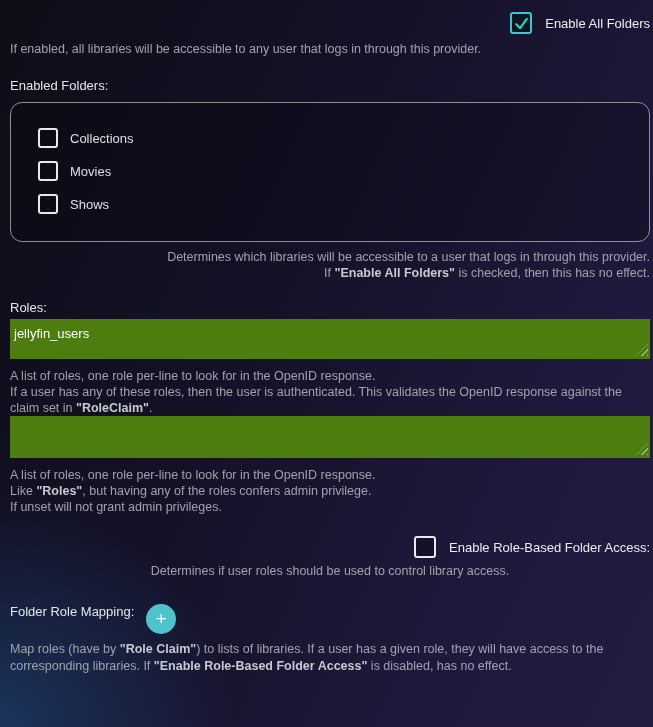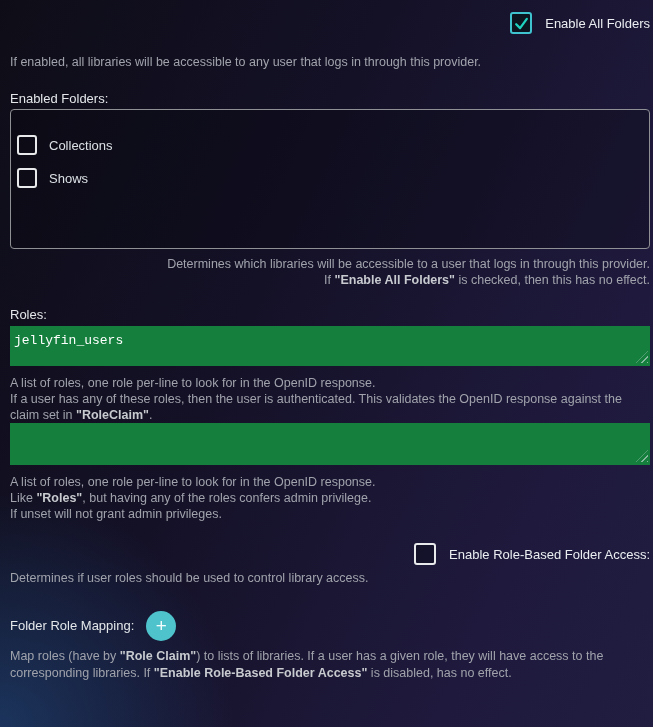--- a/index.html
+++ b/index.html
@@ -23,51 +23,51 @@
   .checkbox.checked{border-color:#3fc3ce;background:#0c1420;}
   .checkbox svg{width:17px;height:17px;display:block;}
   .check-label{margin-left:13px;font-size:13px;color:#eaeef1;}
 
   .desc{color:#a0a3ac;font-size:12.5px;line-height:16px;}
   .desc b{color:#c7cacf;font-weight:bold;}
 
   .field-label{font-size:13px;color:#e3e7ea;margin-top:20px;line-height:16px;}
 
   .folder-fieldset{
-    margin-top:2px;height:140px;box-sizing:border-box;
-    border:1px solid #8f9094;border-radius:4px;
-    padding:25px 6px 0;background:rgba(2,3,8,0.25);
+    margin-top:8px;height:140px;box-sizing:border-box;
+    border:1px solid #8f9094;border-radius:12px;
+    padding:25px 27px 0;background:rgba(2,3,8,0.25);
   }
   .folder-row{display:flex;align-items:center;height:20px;margin-bottom:13px;}
   .folder-row .checkbox{width:16px;height:16px;background:transparent;}
   .folder-row .check-label{margin-left:12px;color:#dbe0e5;}
 
   .textarea-wrap{position:relative;margin-top:3px;}
   textarea{
     display:block;width:100%;box-sizing:border-box;height:40px;
-    background:#15803d;border:none;resize:none;outline:none;
-    color:#ffffff;font-family:Liberation Mono, monospace;font-size:13px;padding:7px 4px;
+    background:#4d7c0f;border:none;resize:none;outline:none;
+    color:#ffffff;font-family:Liberation Sans, sans-serif;font-size:13px;padding:7px 4px;
   }
   .resize-handle{
     position:absolute;right:2px;bottom:3px;width:12px;height:12px;
     clip-path:polygon(100% 0,100% 100%,0 100%);
     background:repeating-linear-gradient(135deg,rgba(230,232,240,0.55) 0 1px,transparent 1px 4px);
   }
 
-  #desc-enable-all{margin-top:19px;line-height:17px;}
+  #desc-enable-all{margin-top:6px;line-height:17px;}
   #desc-folders{margin-top:7px;text-align:right;}
   #roles-label{margin-top:19px;}
   #roles-desc{margin-top:9px;}
   #admin-label{margin-top:19px;}
   #admin-wrap{margin-top:0;}
   #admin-textarea{height:42px;}
   #admin-desc{margin-top:9px;}
   #rb-row{margin-top:20px;}
-  #rb-desc{margin-top:4px;line-height:17px;}
-  #mapping-row{margin-top:24px;display:flex;align-items:center;height:30px;}
+  #rb-desc{margin-top:4px;line-height:17px;text-align:center;}
+  #mapping-row{margin-top:24px;display:flex;height:30px;}
   .add-btn{
     width:30px;height:30px;border-radius:50%;border:none;flex:none;
     background:#4fc3cc;color:#f2fdfd;font-size:19px;line-height:30px;
     display:flex;align-items:center;justify-content:center;
     margin-left:12px;font-family:inherit;cursor:pointer;padding:0;
   }
   #mapping-desc{margin-top:7px;line-height:17px;}
 </style>
 </head>
 <body>
@@ -82,20 +82,24 @@
     </span>
     <span class="check-label">Enable All Folders</span>
   </div>
   <div class="desc" id="desc-enable-all">If enabled, all libraries will be accessible to any user that logs in through this provider.</div>
 
   <div class="field-label">Enabled Folders:</div>
   <div class="folder-fieldset">
     <div class="folder-row">
       <span class="checkbox"></span>
       <span class="check-label">Collections</span>
+    </div>
+    <div class="folder-row">
+      <span class="checkbox"></span>
+      <span class="check-label">Movies</span>
     </div>
     <div class="folder-row">
       <span class="checkbox"></span>
       <span class="check-label">Shows</span>
     </div>
   </div>
   <div class="desc" id="desc-folders">
     <div>Determines which libraries will be accessible to a user that logs in through this provider.</div>
     <div><span>If </span><b>"Enable All Folders"</b><span> is checked, then this has no effect.</span></div>
   </div>

